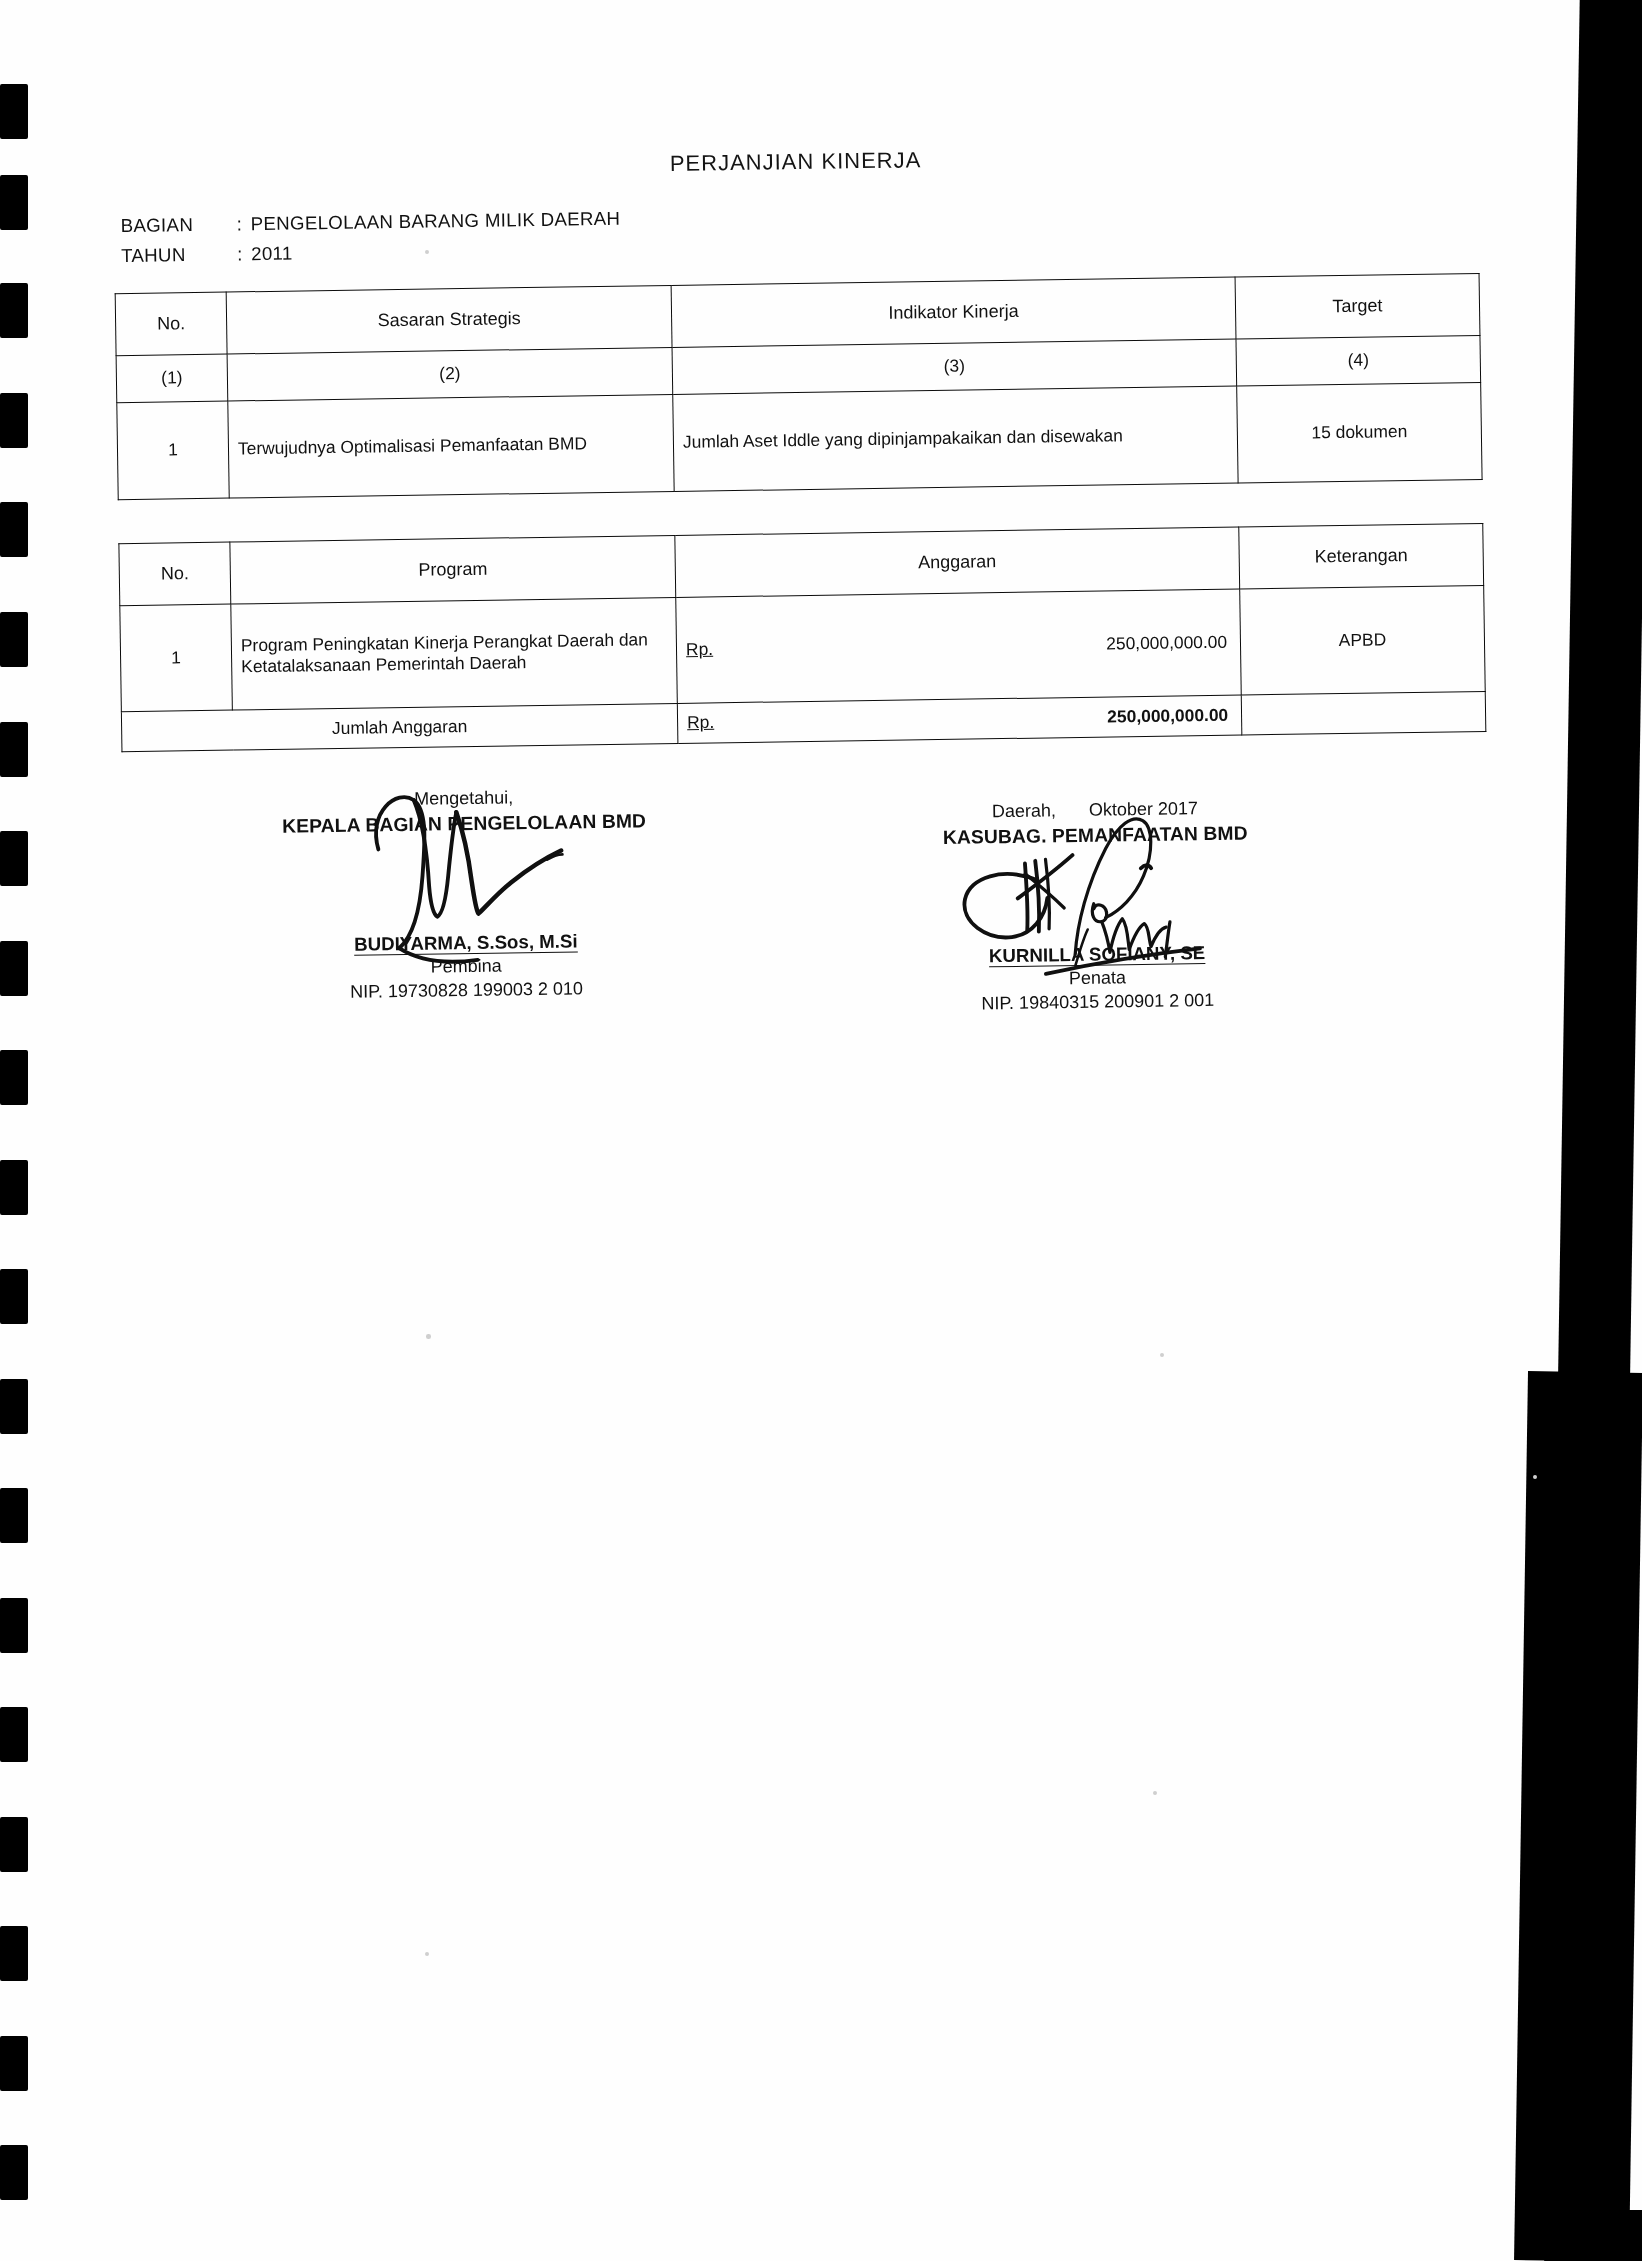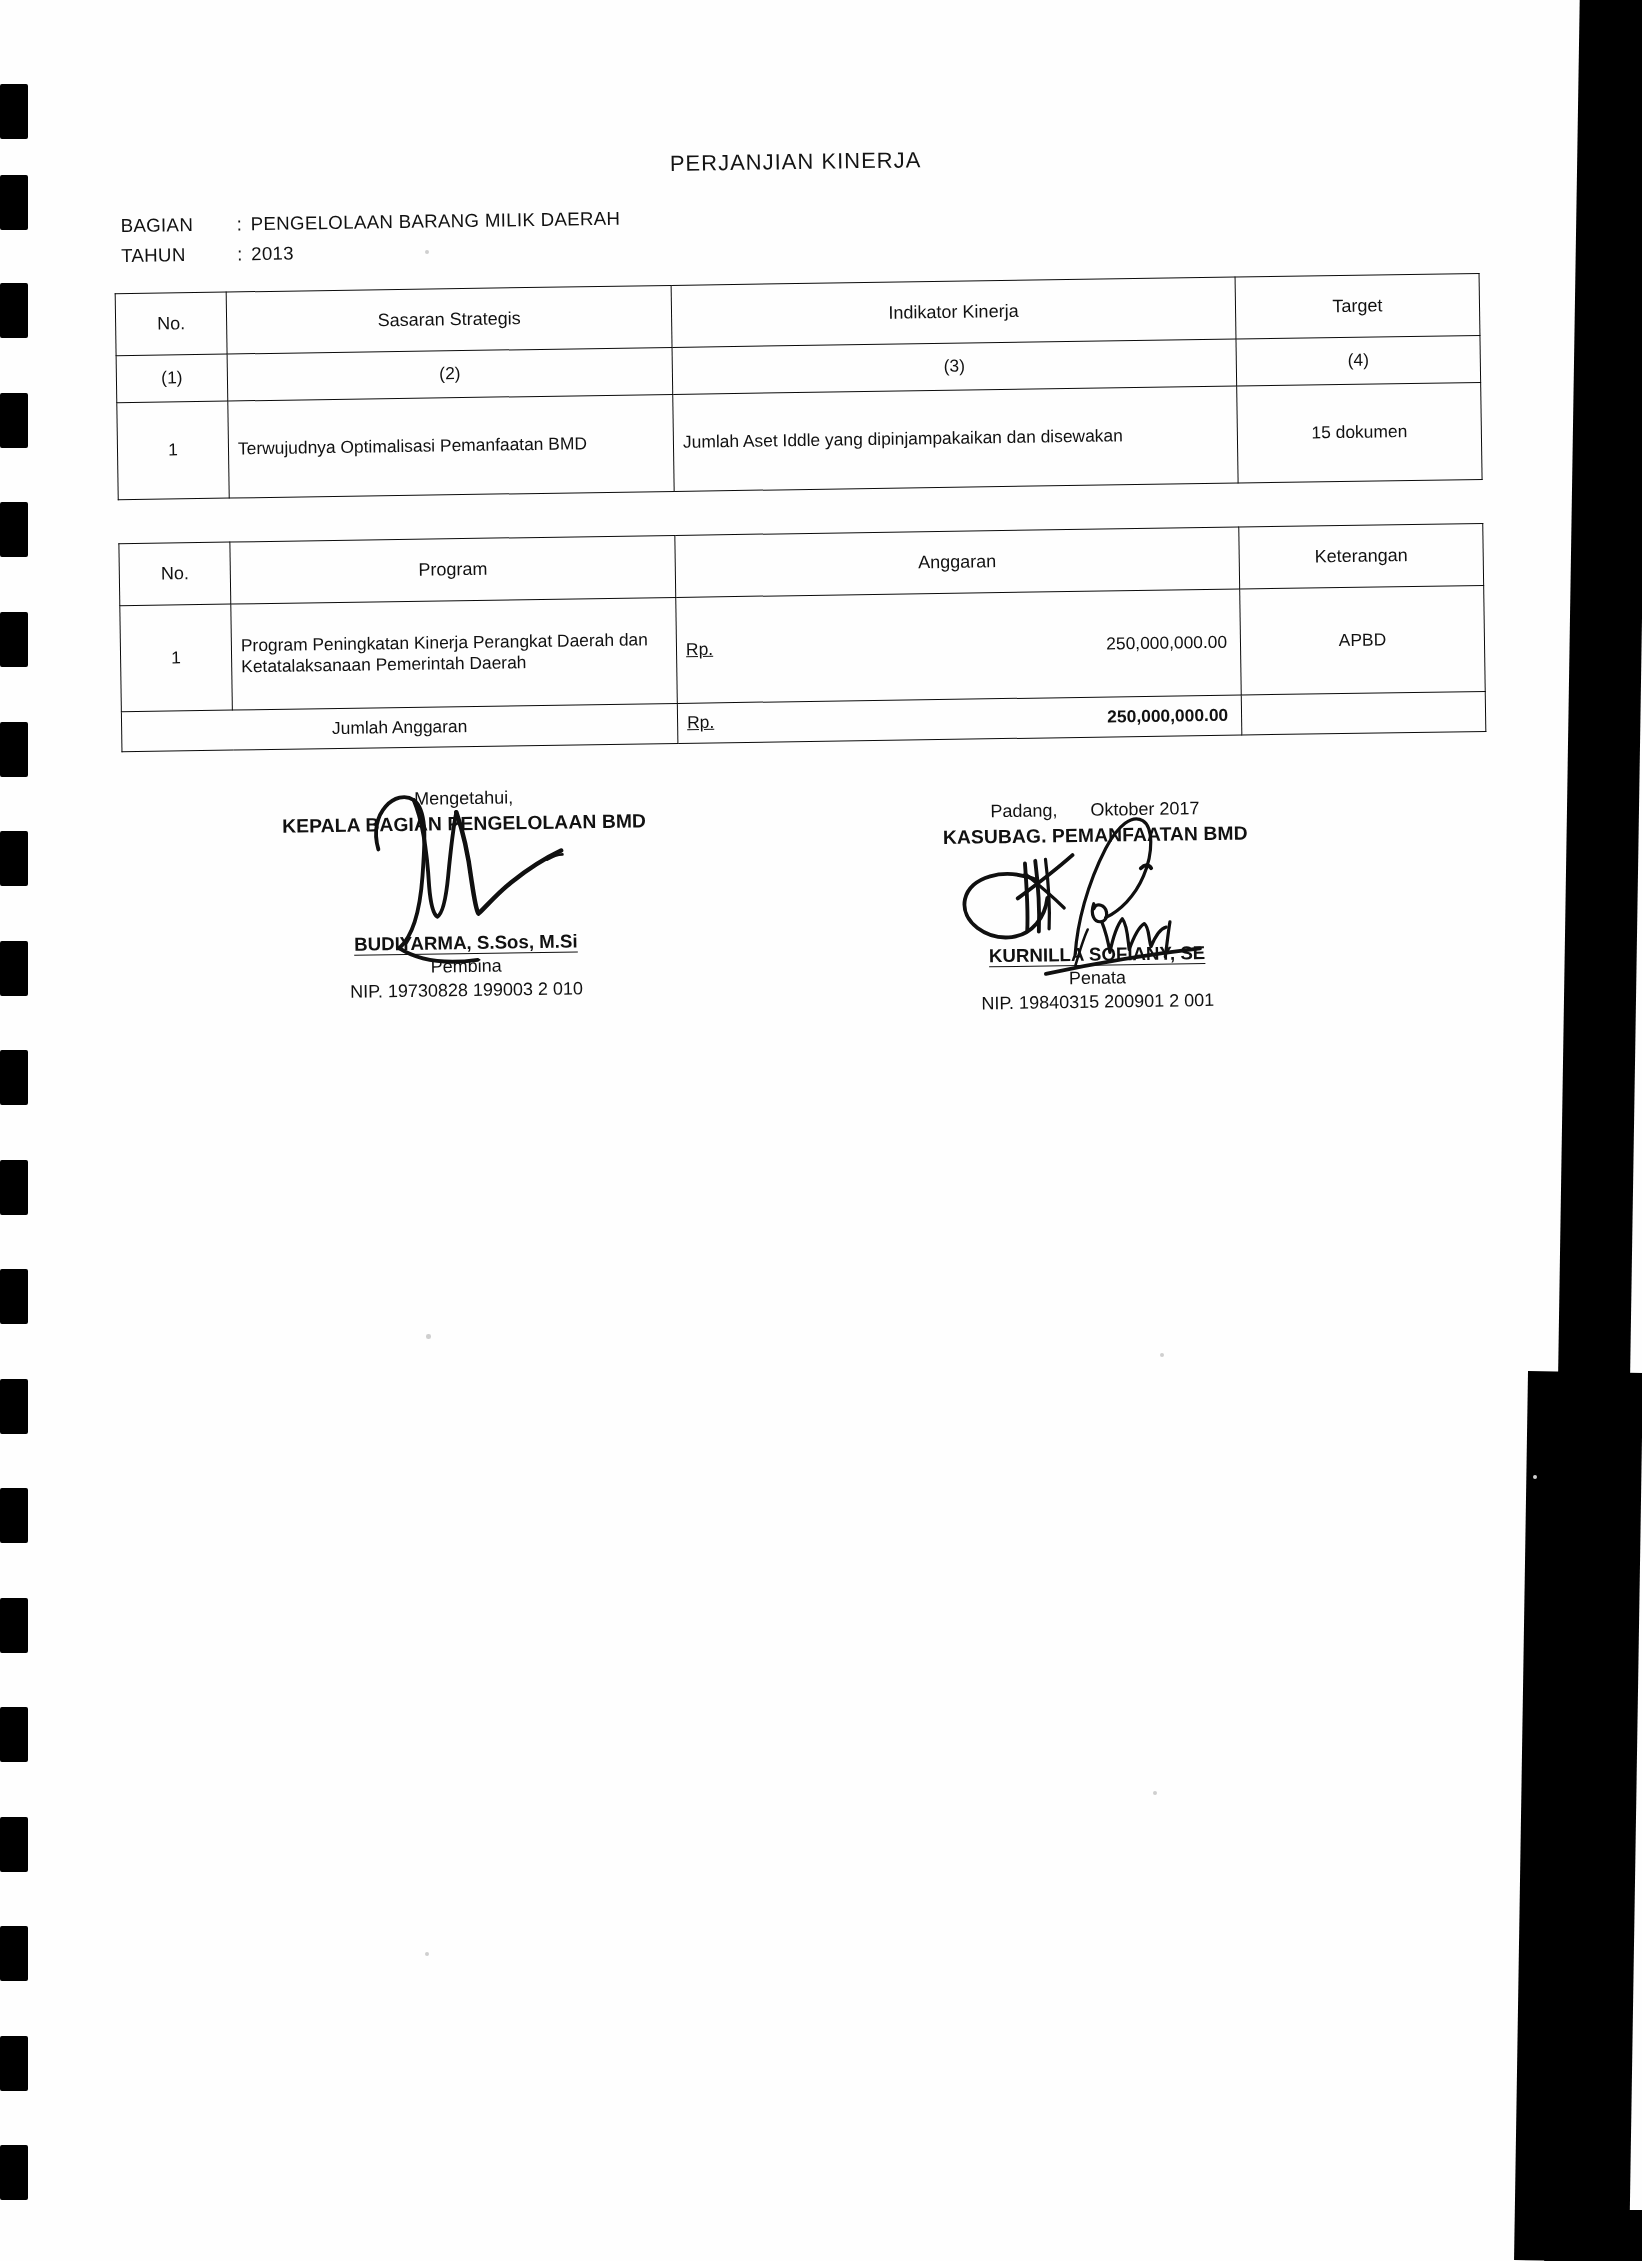--- a/index.html
+++ b/index.html
@@ -228,21 +228,21 @@
   <div class="speck" style="left:1533px; top:1475px; width:3.9px; height:3.9px;"></div>
 
   <div id="content">
 
     <div class="doc-title">PERJANJIAN KINERJA</div>
 
     <div class="meta-row" style="left:126px; top:205px;">
       <span class="meta-label">BAGIAN</span><span class="meta-sep">:</span><span>PENGELOLAAN BARANG MILIK DAERAH</span>
     </div>
     <div class="meta-row" style="left:126px; top:235px;">
-      <span class="meta-label">TAHUN</span><span class="meta-sep">:</span><span>2013</span>
+      <span class="meta-label">TAHUN</span><span class="meta-sep">:</span><span>2011</span>
     </div>
 
     <table class="doc-table" style="left:119px; top:283px; width:1363px;">
       <colgroup>
         <col style="width:111px">
         <col style="width:445px">
         <col style="width:564px">
         <col style="width:244px">
       </colgroup>
       <thead>
@@ -321,21 +321,21 @@
         </svg>
       </div>
 
       <div class="sig-name">BUDIYARMA, S.Sos, M.Si</div>
       <div class="sig-rank">Pembina</div>
       <div class="sig-nip">NIP. 19730828 199003 2 010</div>
     </div>
 
     <div class="sig-block" style="left:879px; top:804px;">
       <div class="sig-top-line place-date">
-        <span>Padang,</span><span class="spacer"></span><span>Oktober 2017</span>
+        <span>Daerah,</span><span class="spacer"></span><span>Oktober 2017</span>
       </div>
       <div class="sig-role">KASUBAG. PEMANFAATAN BMD</div>
 
       <div class="sig-space">
         <svg class="sig-ink" style="left:58px; top:-46px;" width="309" height="193" viewBox="0 0 480 300">
           <g fill="none" stroke="#101010" stroke-linecap="round" stroke-linejoin="round">
 
             <path d="M148 122 C96 100 44 116 36 150 C28 186 70 214 108 210 C140 206 160 180 164 150" stroke-width="6"></path>
 
             <path d="M130 96 C132 130 134 168 132 200" stroke-width="6"></path>

